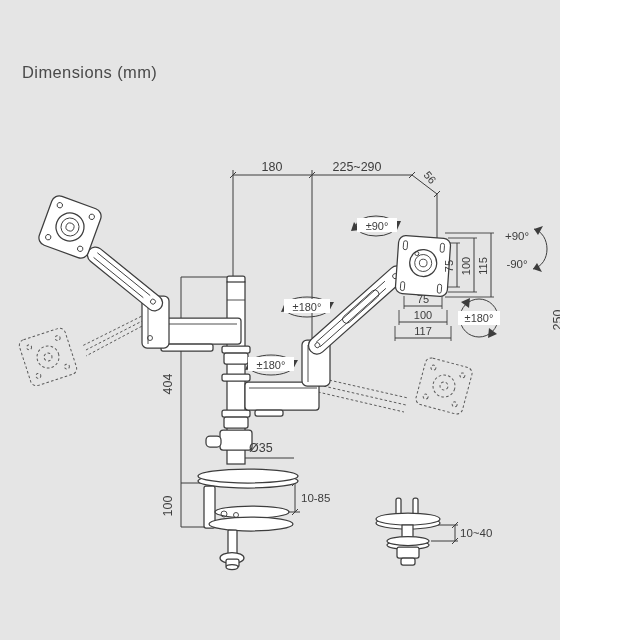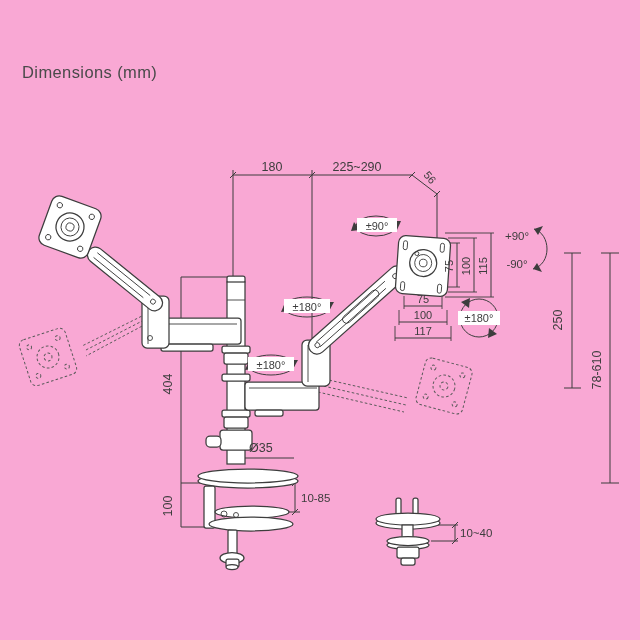--- a/index.html
+++ b/index.html
@@ -1,16 +1,16 @@
 <!DOCTYPE html>
 <html><head>
 <meta charset="utf-8">
 <style>
   html,body{margin:0;padding:0;background:#fff;}
-  .stage{position:relative;width:640px;height:640px;background:#f9a8d4;overflow:hidden;
+  .stage{position:relative;width:560px;height:640px;background:#e5e5e5;overflow:hidden;
          font-family:"Liberation Sans",sans-serif;}
   .title{position:absolute;left:22px;top:63px;margin:0;font-size:16.5px;font-weight:500;
          letter-spacing:.4px;color:#4a4a4a;}
   svg{position:absolute;left:0;top:0;}
   svg text{font-family:"Liberation Sans",sans-serif;fill:#3d3d3d;}
   .ln{stroke:#3d3d3d;stroke-width:1;fill:none;}
   .outl{stroke:#3d3d3d;stroke-width:1.25;fill:#fff;}
   .thin{stroke:#3d3d3d;stroke-width:.9;fill:none;}
   .ghost{stroke:#5a5a5a;stroke-width:1;fill:none;stroke-dasharray:2.6 2.2;}
   .wbg{fill:#fff;}

